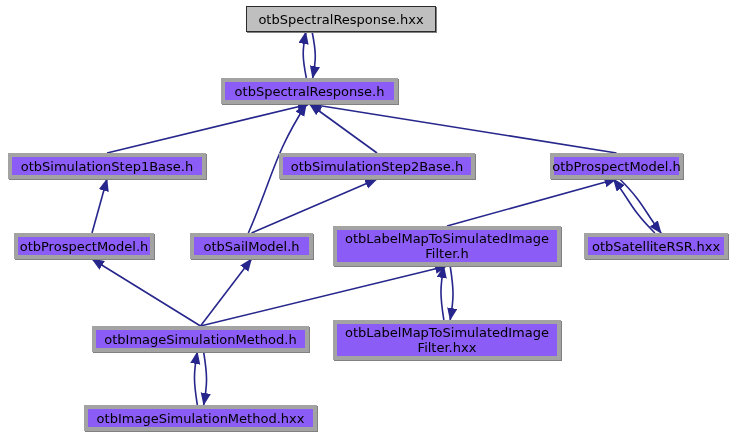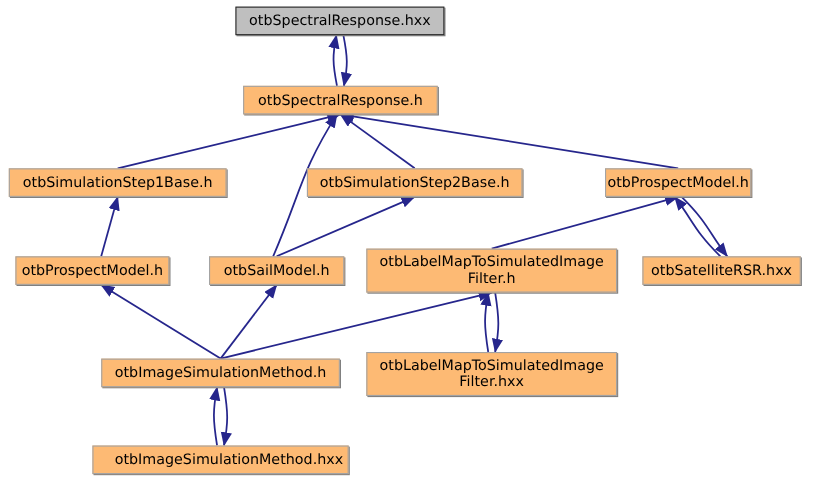--- a/index.html
+++ b/index.html
@@ -7,35 +7,36 @@
     position:relative;
     width:741px;height:440px;
     background:#ffffff;
     font-family:"DejaVu Sans","Liberation Sans",sans-serif;
     overflow:hidden;
   }
   svg.edges{position:absolute;left:0;top:0;width:741px;height:440px;pointer-events:none;}
   .node{
     position:absolute;
     box-sizing:border-box;
-    border:1px solid #a3a3a3;
-    background:#fdba74;
+    border:4px solid #a3a3a3;
+    background:#8b5cf6;
     color:#000000;
     font-size:13px;
     line-height:15px;
     text-align:center;
     display:flex;
     align-items:center;
     justify-content:center;
     white-space:pre-line;
     box-shadow:1px 1px 0 #808080;
   }
   .node.root{
     background:#bfbfbf;
     border:1px solid #2b2b2b;
+    margin-left:32px;
   }
   .node .lbl{display:block;padding:0 4px;}
 </style>
 </head>
 <body>
 
 <div id="canvas">
 
   <svg class="edges" viewBox="0 0 741 440">
     <defs>
@@ -72,16 +73,16 @@
       <div class="node" style="left: 279px; top: 153px; width: 196px; height: 26px; align-items: center;"><span class="lbl">otbSimulationStep2Base.h</span></div>
       <div class="node" style="left: 550px; top: 153px; width: 133px; height: 26px;"><span class="lbl">otbProspectModel.h</span></div>
       <div class="node" style="left: 14px; top: 233px; width: 140px; height: 26px;"><span class="lbl">otbProspectModel.h</span></div>
       <div class="node" style="left: 190px; top: 233px; width: 123px; height: 26px;"><span class="lbl">otbSailModel.h</span></div>
       <div class="node" style="left: 333px; top: 226px; width: 228px; height: 40px;"><span class="lbl">otbLabelMapToSimulatedImage
 Filter.h</span></div>
       <div class="node" style="left: 584px; top: 233px; width: 144px; height: 26px;"><span class="lbl">otbSatelliteRSR.hxx</span></div>
       <div class="node" style="left: 92px; top: 326px; width: 217px; height: 26px;"><span class="lbl">otbImageSimulationMethod.h</span></div>
       <div class="node" style="left: 333px; top: 320px; width: 228px; height: 40px;"><span class="lbl">otbLabelMapToSimulatedImage
 Filter.hxx</span></div>
-      <div class="node" style="left: 84px; top: 405px; width: 233px; height: 26px; justify-content: flex-end;"><span class="lbl">otbImageSimulationMethod.hxx</span></div>
+      <div class="node" style="left: 84px; top: 405px; width: 233px; height: 26px;"><span class="lbl">otbImageSimulationMethod.hxx</span></div>
     </div>
 
 </div>
 
 </body></html>

